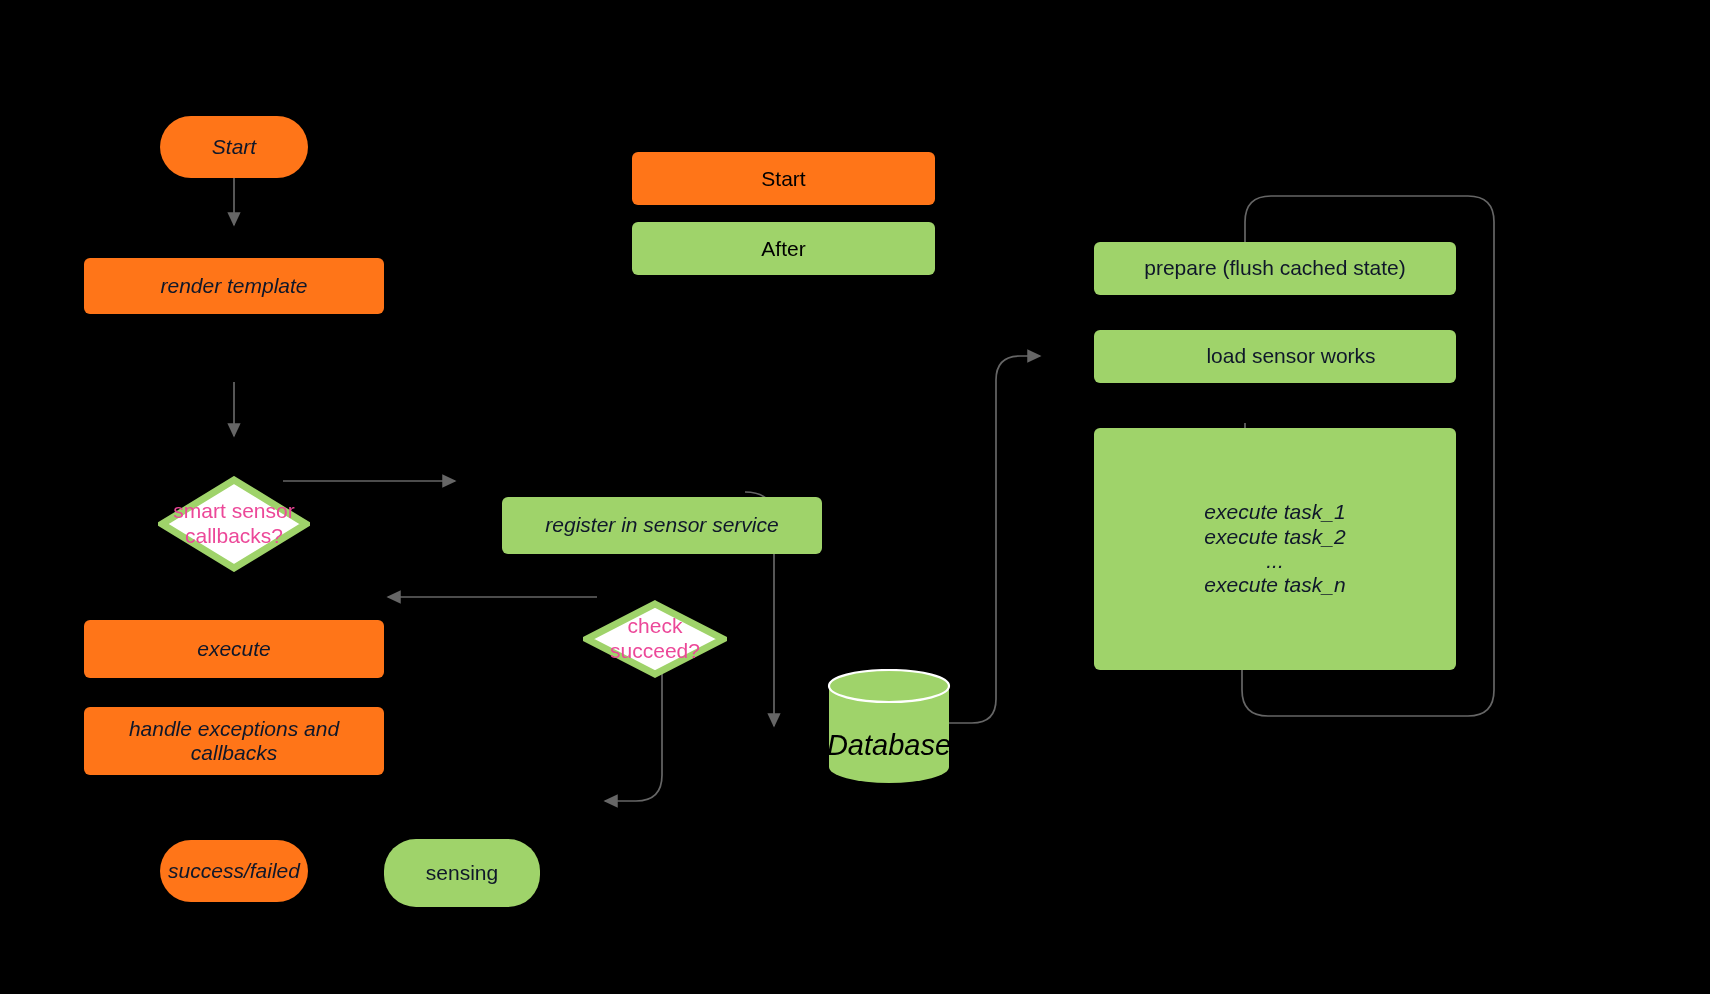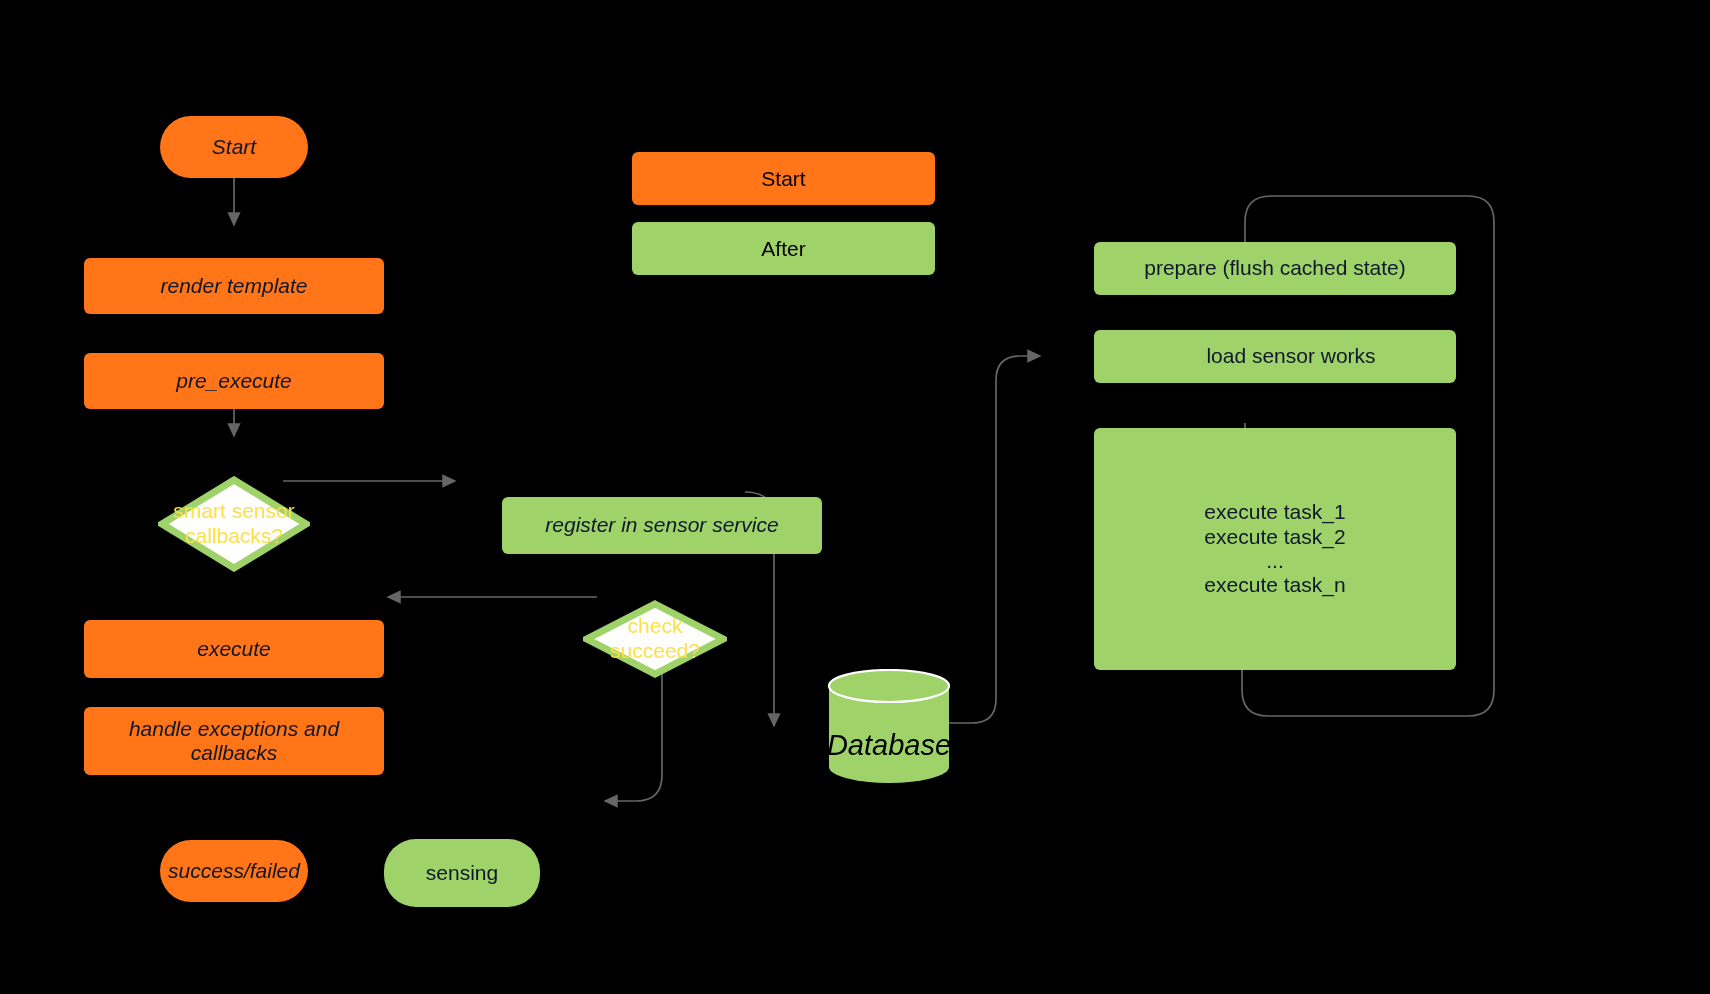--- a/index.html
+++ b/index.html
@@ -32,39 +32,39 @@
     font-size: 21px;
     line-height: 1.16;
     white-space: nowrap;
   }
   .orange { background: #FF7518; }
   .green  { background: #9ED island; }
   .green  { background: #9FD36A; }
   .rounded { border-radius: 6px; }
   .term { border-radius: 32px; }
   .italic { font-style: italic; }
-  .multiline { white-space: normal; }
+  .multiline { white-space: normal; font-style: italic; }
 
   
   .diamond-wrap {
     position: absolute;
     display: flex;
     align-items: center;
     justify-content: center;
   }
   .diamond-shape {
     position: absolute;
     left: 0; top: 0;
     width: 100%; height: 100%;
   }
   .diamond-label {
     position: relative;
     z-index: 2;
     text-align: center;
-    color: #fde047;
+    color: #ec4899;
     font-size: 21px;
     line-height: 1.18;
     white-space: nowrap;
   }
 
   
   .cyl-wrap { position: absolute; }
   .cyl-label {
     position: absolute;
     left: 50%;
@@ -136,23 +136,20 @@
   </svg>
 
   <div class="node orange term italic" style="left:160px; top:116px; width:148px; height:62px;">
     <span>Start</span>
   </div>
 
   <div class="node orange rounded italic" style="left:84px; top:258px; width:300px; height:56px;">
     <span>render template</span>
   </div>
 
-  <div class="node orange rounded italic" style="left:84px; top:353px; width:300px; height:56px;">
-    <span>pre_execute</span>
-  </div>
 
   <div class="diamond-wrap" style="left:158px; top:476px; width:152px; height:96px;">
     <svg class="diamond-shape" viewBox="0 0 152 96">
       <polygon points="76,4 148,48 76,92 4,48" fill="#FFFFFF" stroke="#9FD36A" stroke-width="7"></polygon>
     </svg>
     <div class="diamond-label">
       <div>smart sensor</div>
       <div>callbacks?</div>
     </div>
   </div>

